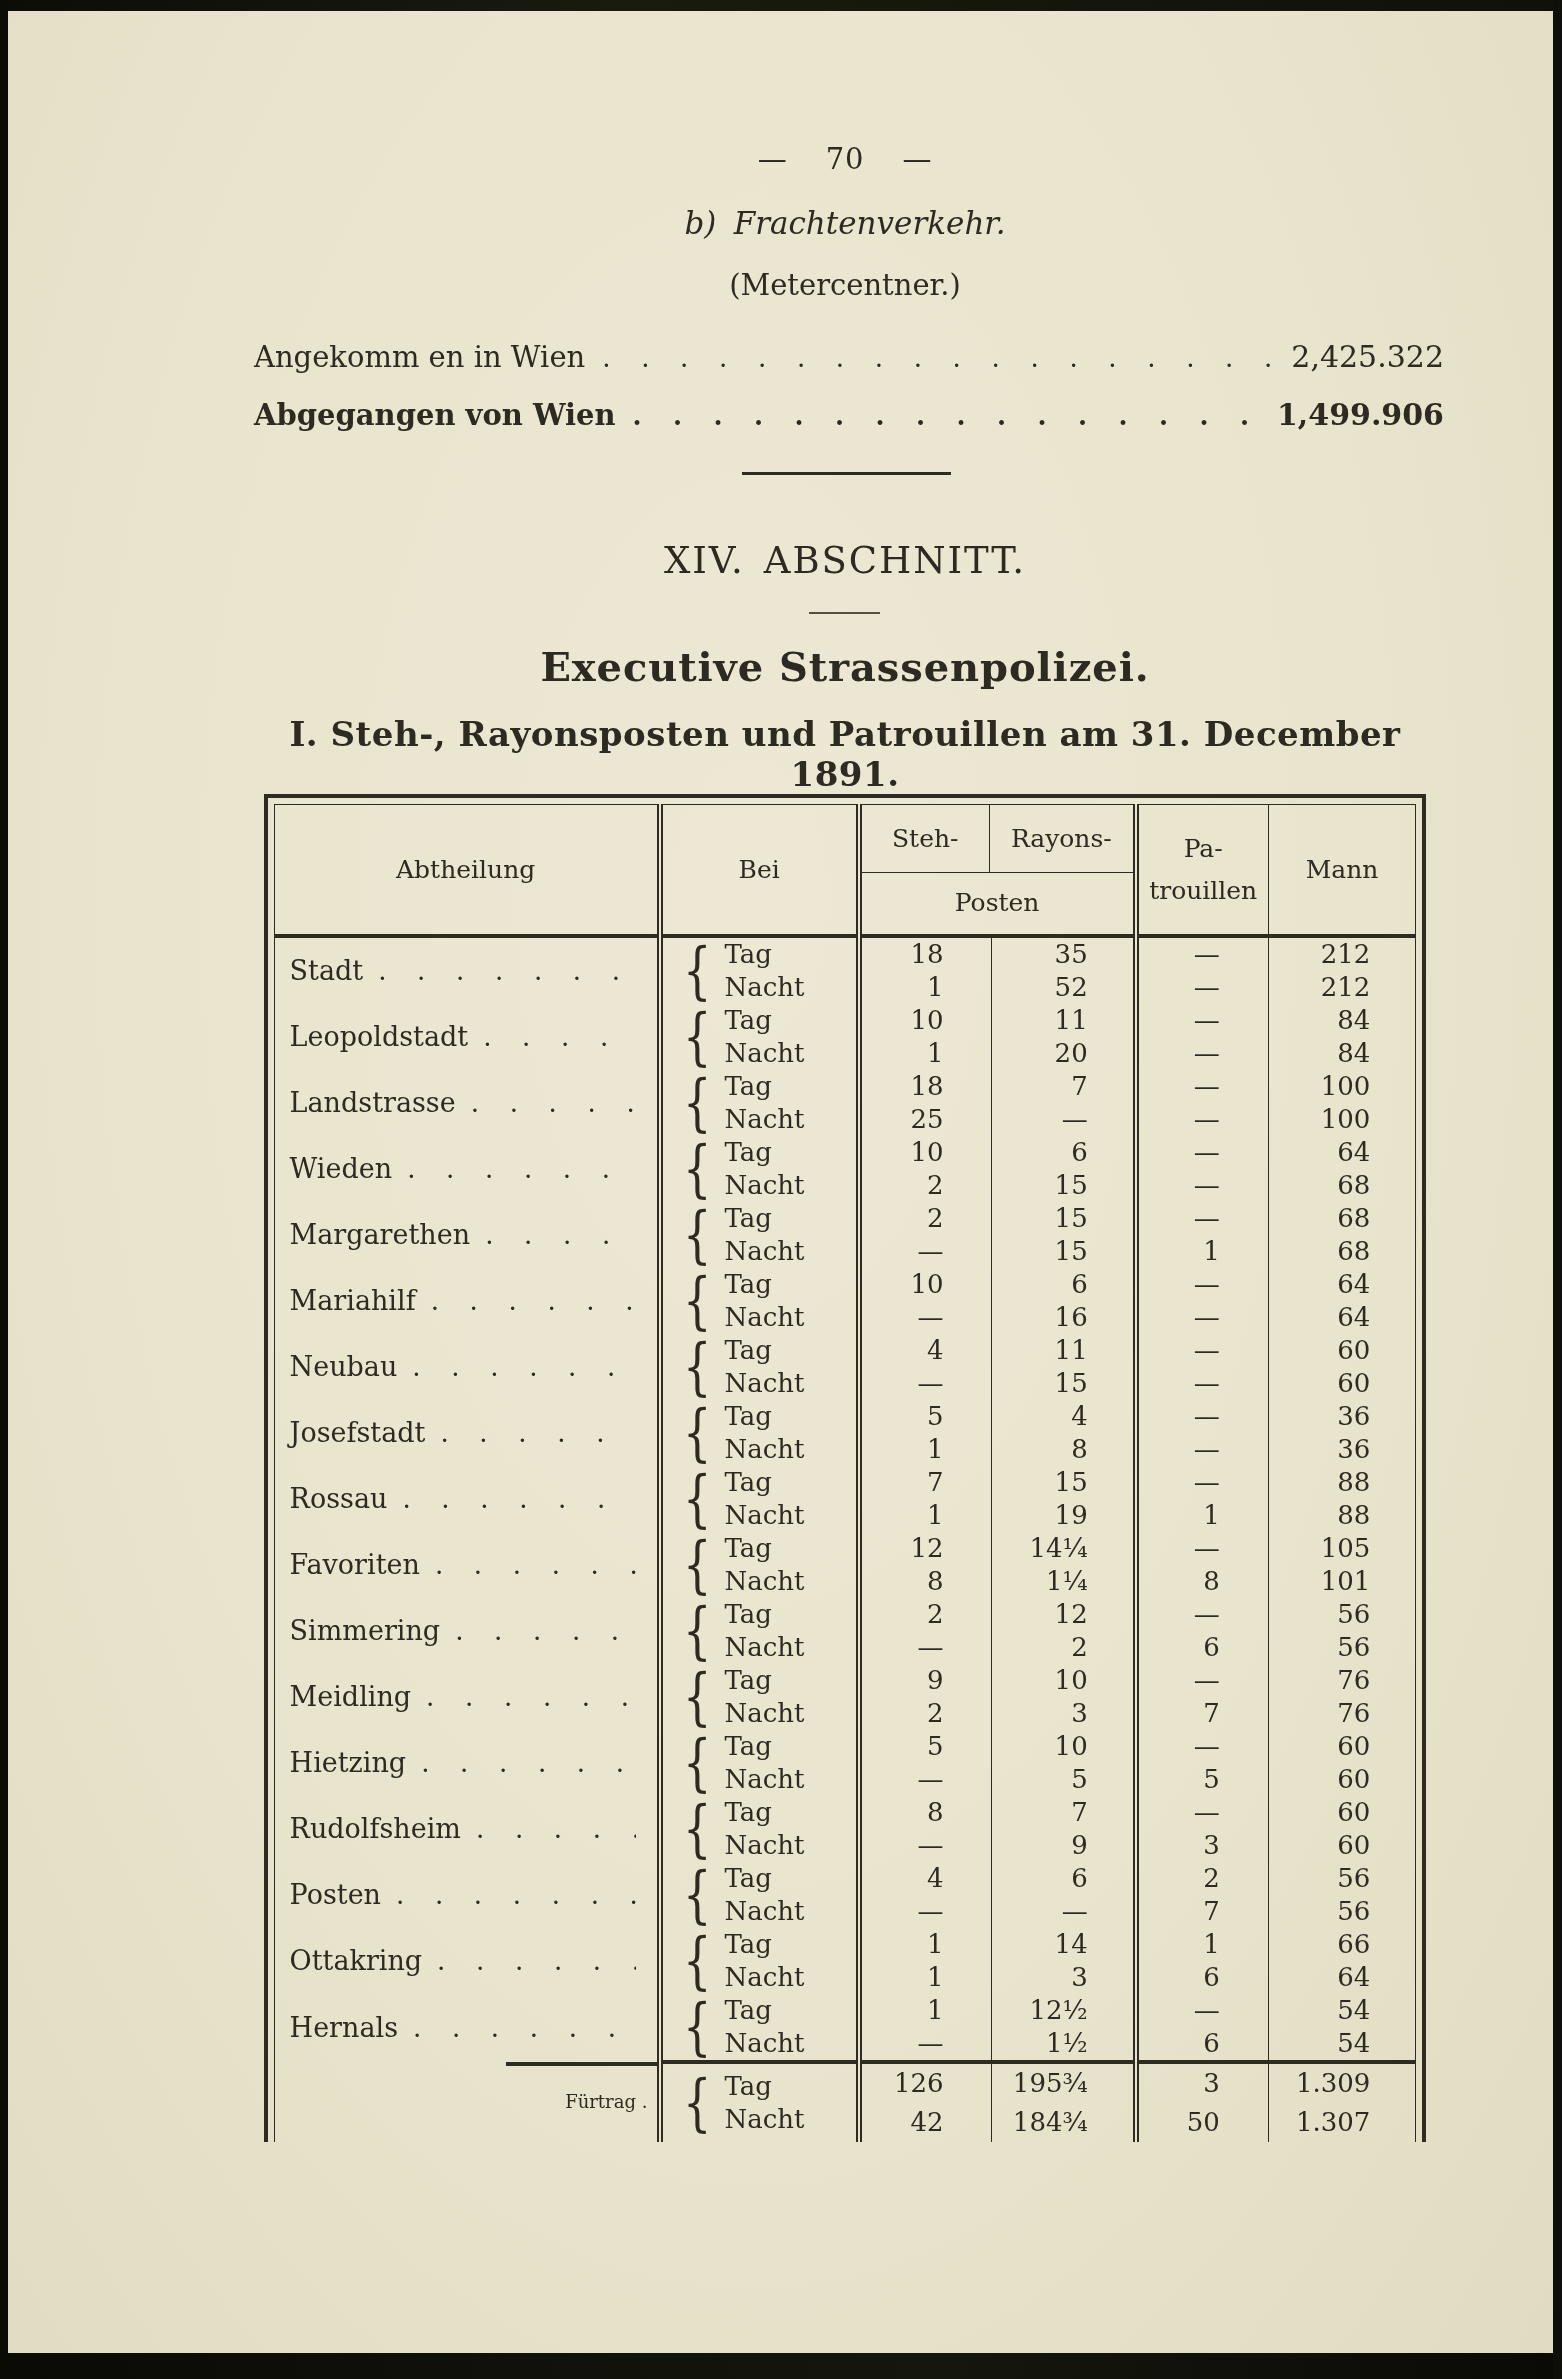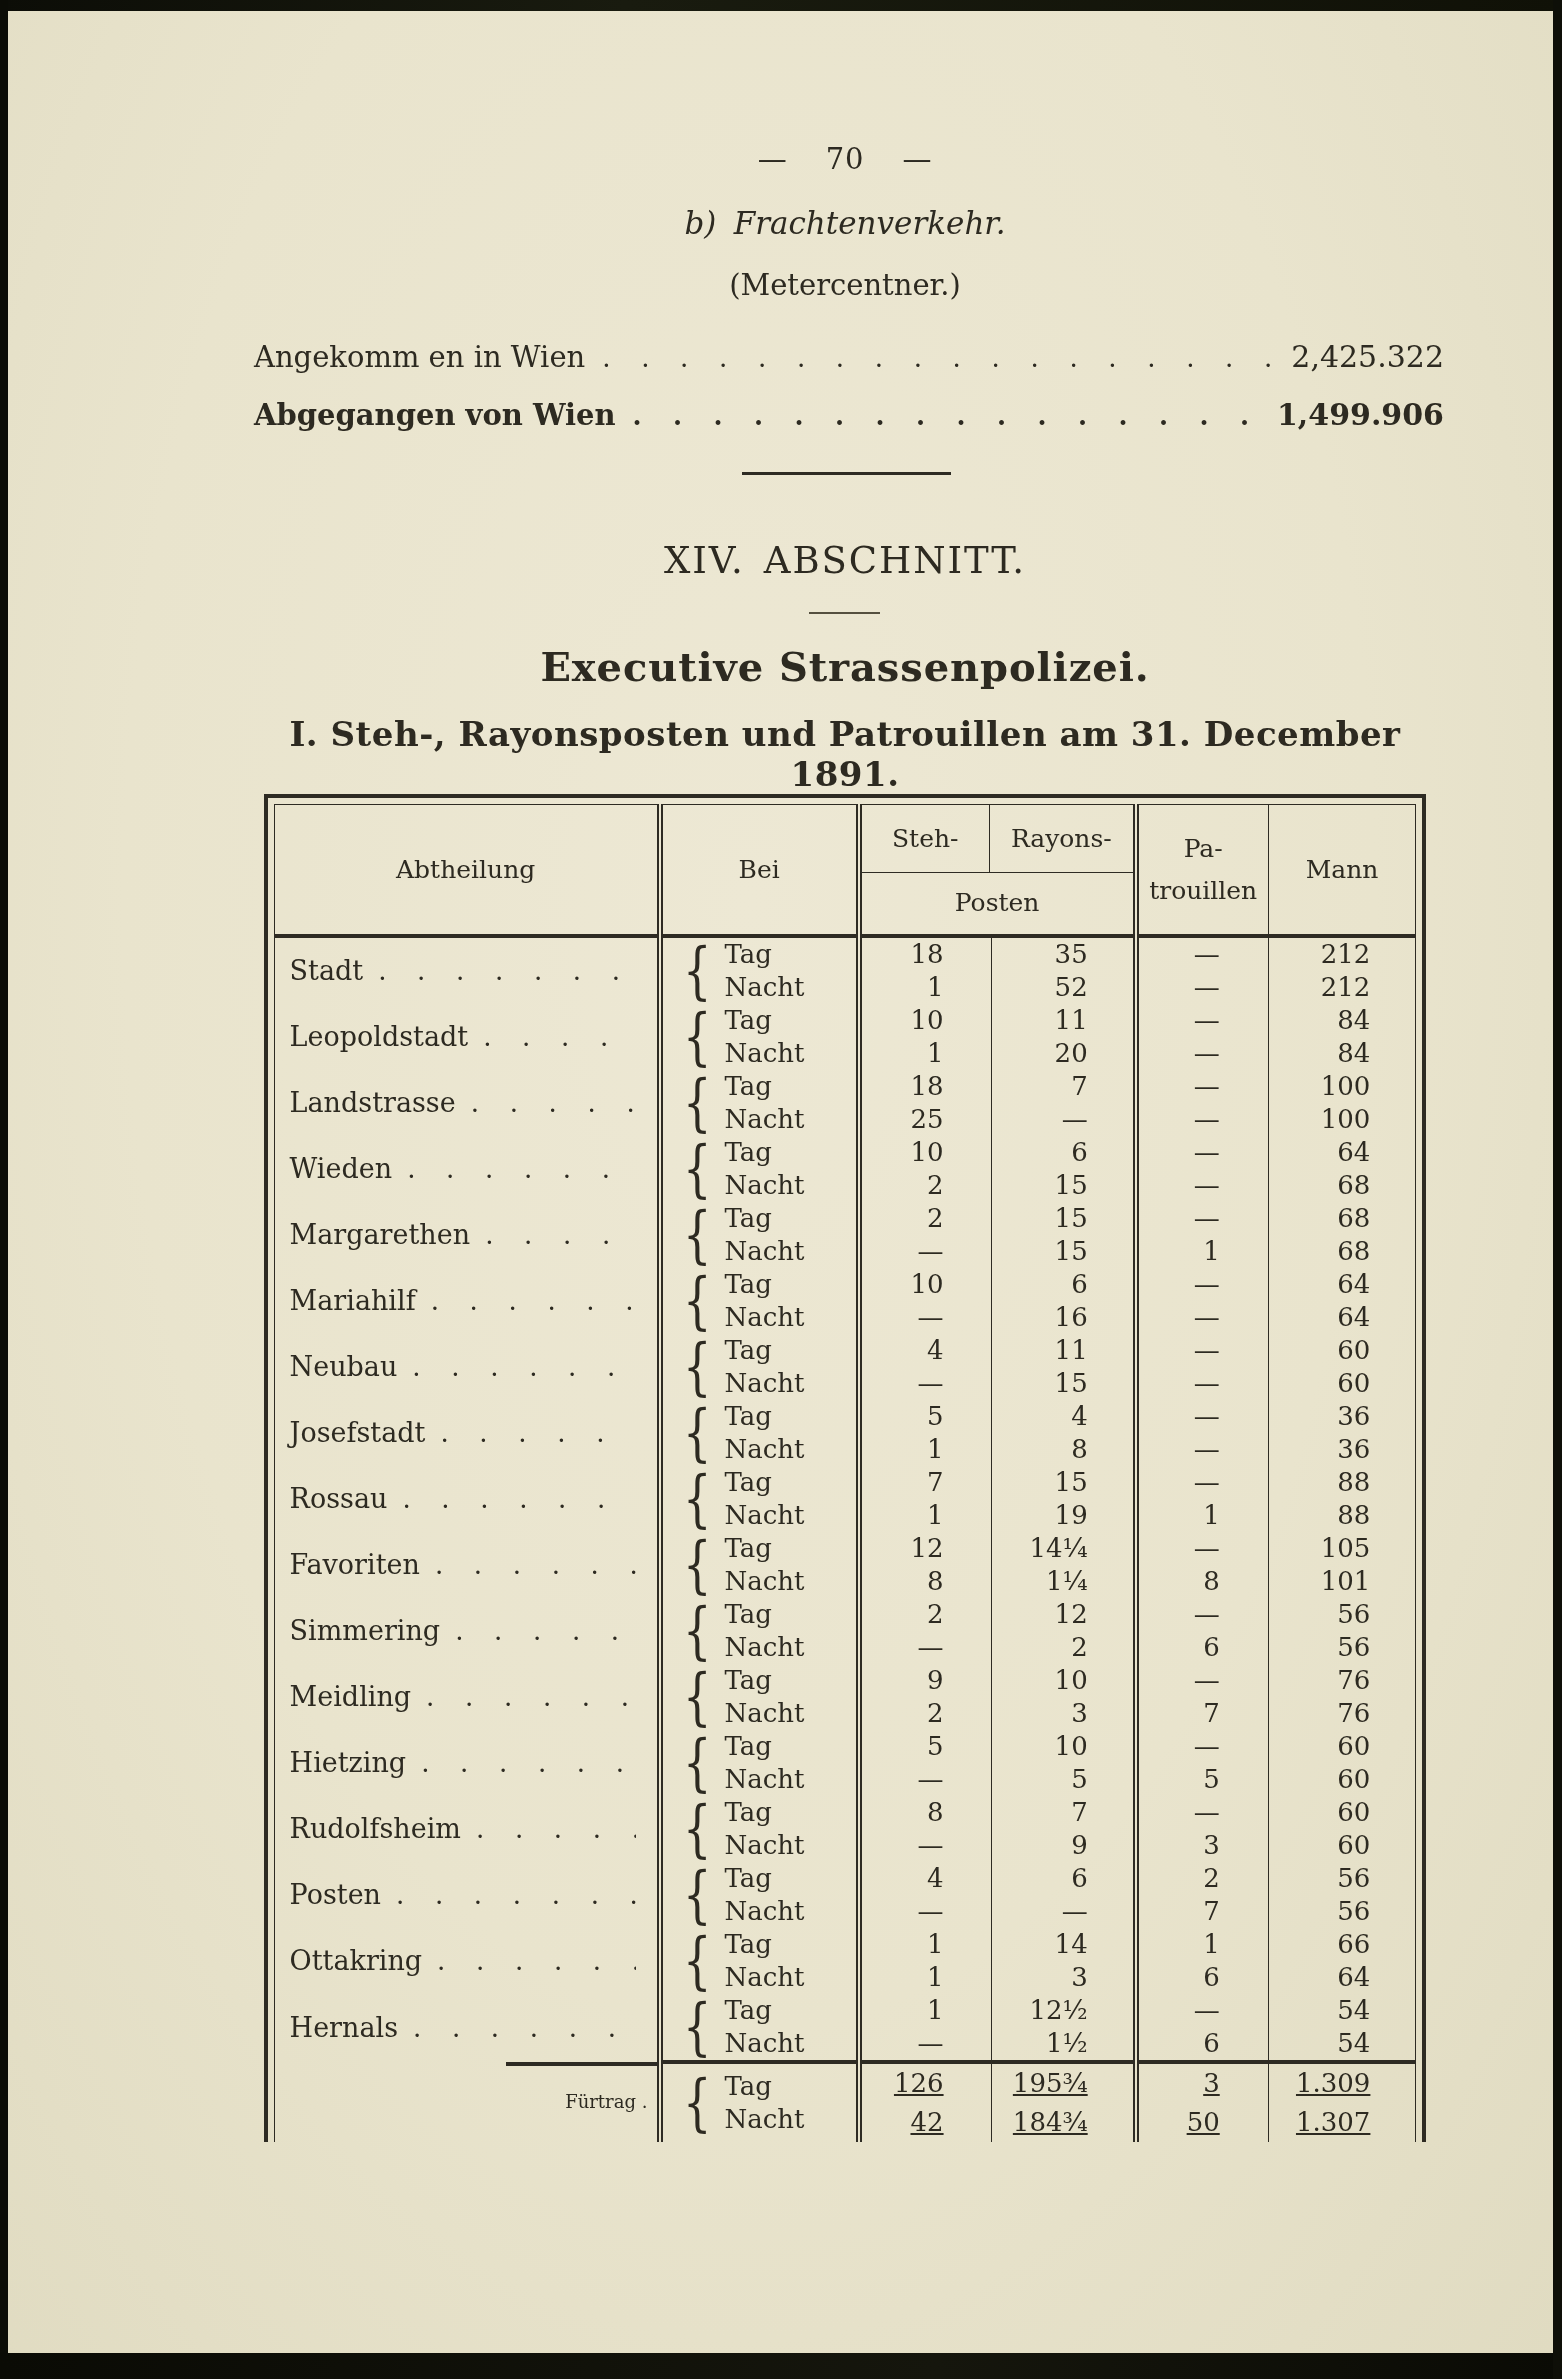--- a/index.html
+++ b/index.html
@@ -68,21 +68,21 @@
   .name-cell{padding-left:15px;}
   .name-wrap{display:flex;align-items:baseline;padding-right:20.5px;}
   .dname{white-space:nowrap;padding-right:15px;font-size:27px;}
   .bei-cell{padding-left:20.5px;}
   .bei-wrap{display:flex;align-items:center;}
   .brace{font-size:62px;line-height:1;transform:scaleX(0.72);transform-origin:left center;margin-right:1.9px;font-weight:300;}
   .dn{display:flex;flex-direction:column;}
   .dn-line{font-size:26px;line-height:33px;white-space:nowrap;}
 
   tfoot tr{height:39px;}
-  tfoot .num{line-height:39px;text-decoration:underline;}
+  tfoot .num{line-height:39px;}
   .foot-top{border-top:4.7px solid var(--rule);}
   .foot-name{position:relative;}
   .foot-partial-rule{position:absolute;top:0;right:0;width:151px;height:4.7px;background:var(--rule);}
   .foot-label{text-align:right;padding-right:9.3px;font-size:18px;}
 
   
   #edge-top{left:0;top:0;width:1562px;height:11.2px;background:linear-gradient(90deg,#0c0d07,#191b0f 40%,#101107);}
   #edge-left{left:0;top:0;width:8.4px;height:2379px;background:#0b0c06;}
   #edge-bottom{left:0;top:2353px;width:1562px;height:26px;background:linear-gradient(90deg,#0a0b05,#15160d 60%,#0a0b05);}
   #edge-right{left:1553px;top:0;width:9.3px;height:2379px;background:#0e0f08;}

